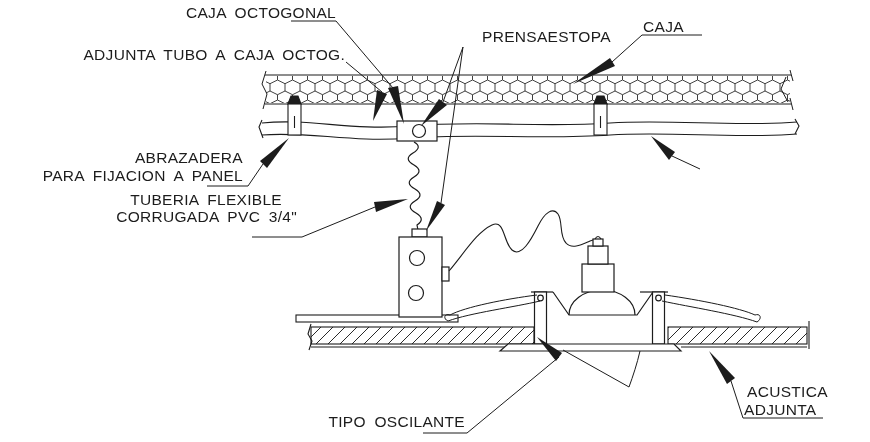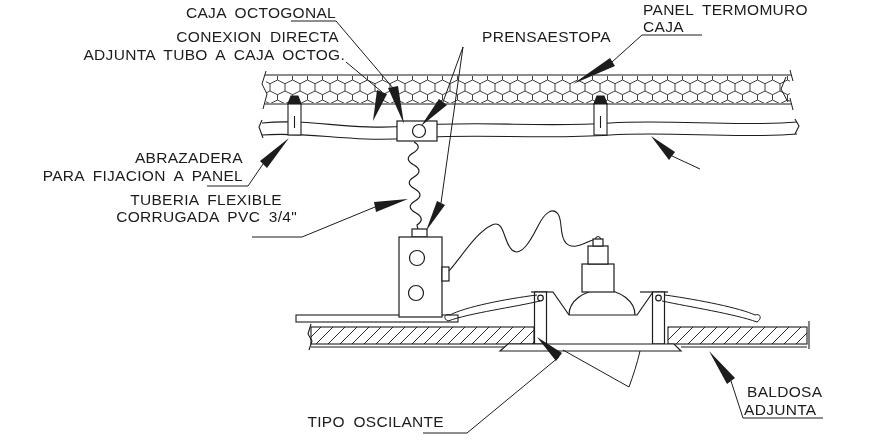--- a/index.html
+++ b/index.html
@@ -137,26 +137,24 @@
     <polygon points="573,84 610,58 615,66"></polygon>
     <polygon points="651,136 675,152 669,160"></polygon>
     <polygon points="289,138 267,168 260,161"></polygon>
     <polygon points="408,199 376,212 374,202"></polygon>
     <polygon points="537,337 562,353 556,361"></polygon>
     <polygon points="709,351 735,378 727,384"></polygon>
   </g>
 </svg>
 
 <div class="lbl r" style="right:534px;top:4px">CAJA OCTOGONAL</div>
-<div class="lbl r" style="right:531px;top:28px">CONEXION DIRECTA</div>
 <div class="lbl" style="left:482px;top:28px">PRENSAESTOPA</div>
 <div class="lbl r" style="right:525px;top:46px">ADJUNTA TUBO A CAJA OCTOG.</div>
-<div class="lbl" style="left:643px;top:1px">PANEL TERMOMURO</div>
 <div class="lbl" style="left:643px;top:18px">CAJA</div>
 <div class="lbl r" style="right:627px;top:167px">PARA FIJACION A PANEL</div>
 <div class="lbl r" style="right:627px;top:149px">ABRAZADERA</div>
 <div class="lbl r" style="right:588px;top:191px">TUBERIA FLEXIBLE</div>
 <div class="lbl r" style="right:573px;top:208px">CORRUGADA PVC 3/4"</div>
-<div class="lbl r" style="right:426px;top:413px">TIPO OSCILANTE</div>
-<div class="lbl" style="left:747px;top:383px">BALDOSA</div>
+<div class="lbl r" style="right:405px;top:413px">TIPO OSCILANTE</div>
+<div class="lbl" style="left:747px;top:383px">ACUSTICA</div>
 <div class="lbl" style="left:744px;top:401px">ADJUNTA</div>
 
 </div>
 
 </body></html>

